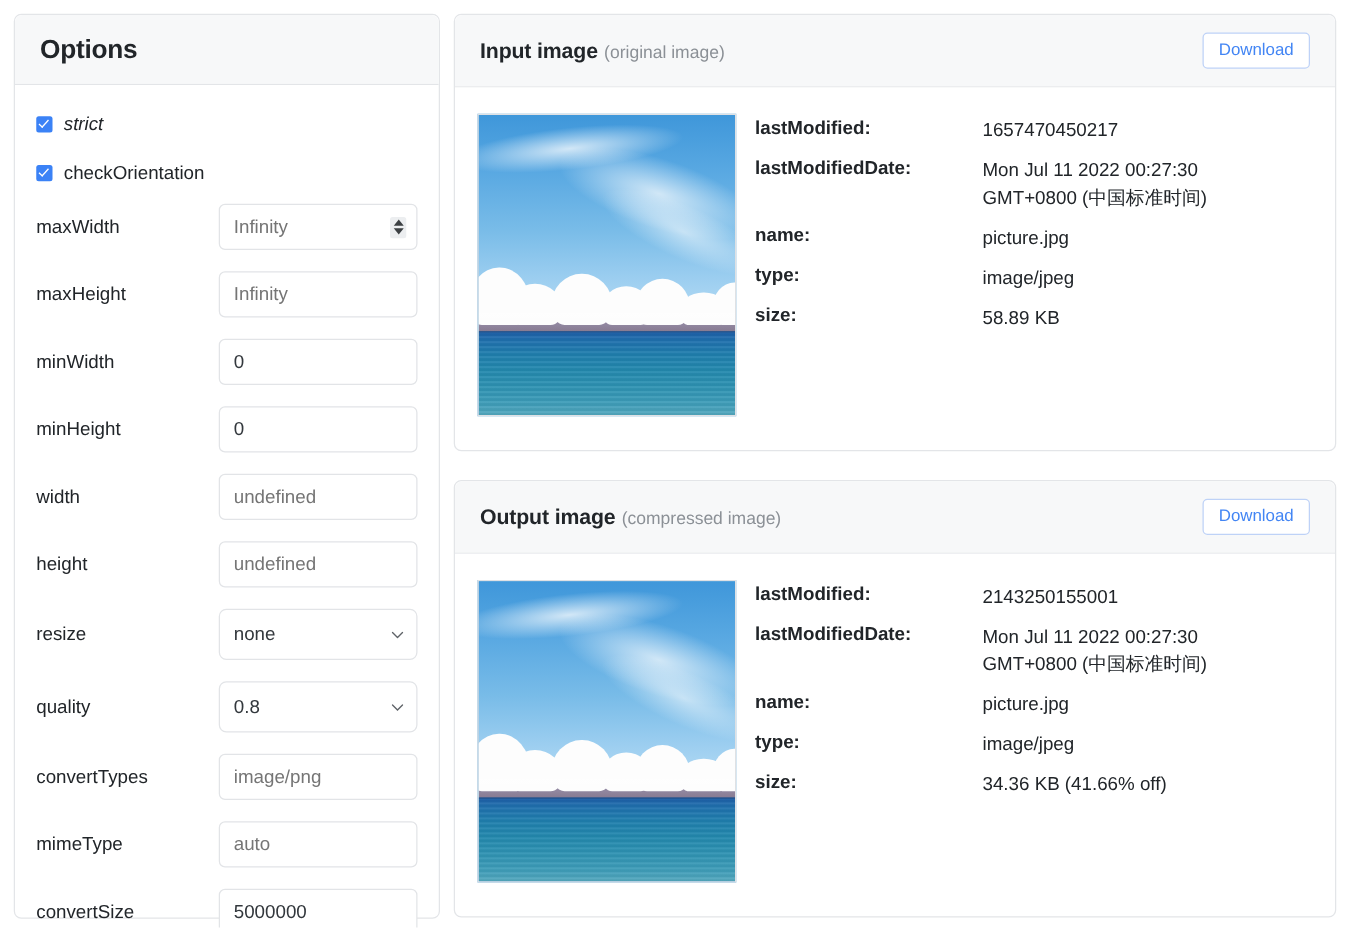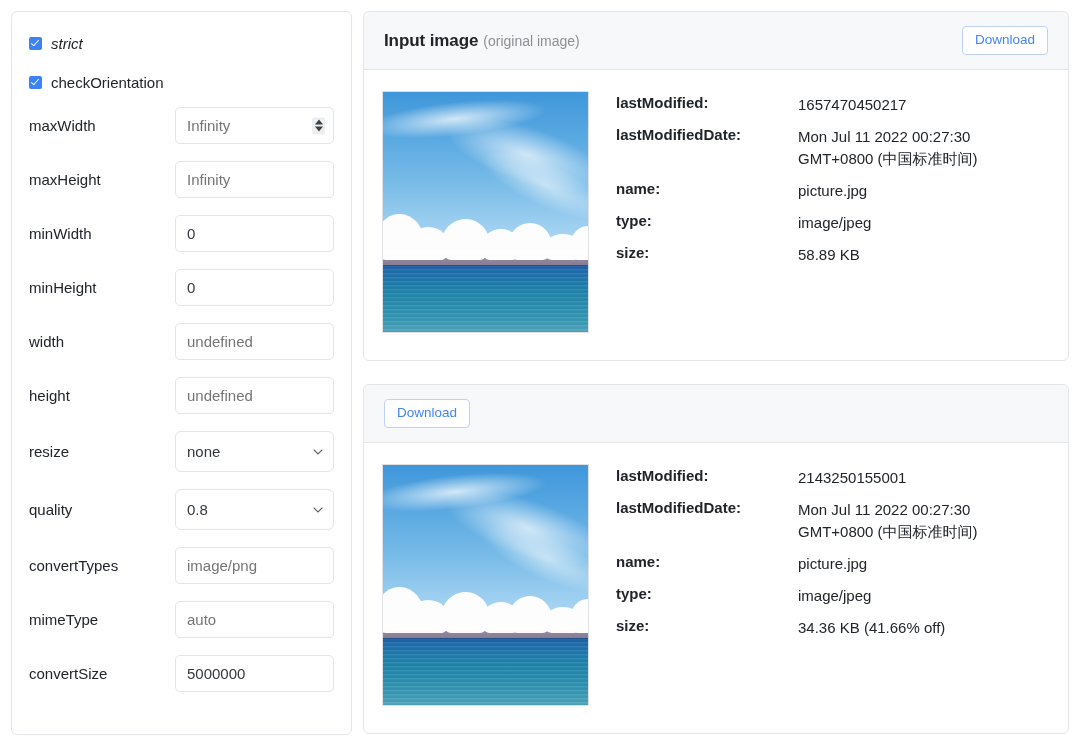--- a/index.html
+++ b/index.html
@@ -177,21 +177,21 @@
     color: #4285f4;
     font-family: "Liberation Sans", sans-serif;
     font-size: 13.5px;
     padding: 6px 12px 7px 12px;
     cursor: pointer;
     line-height: 1;
   }
   .img-card-body {
     padding: 21px 20px 0 18px;
     display: flex;
-    gap: 27px;
+    gap: 15px;
   }
 
   .thumb {
     width: 207px; height: 242px;
     flex: 0 0 207px;
     border: 1px solid #dfe1e4;
     position: relative;
     overflow: hidden;
     background: #57a6dd;
   }
@@ -260,20 +260,23 @@
     white-space: pre-line;
   }
 </style>
 </head>
 <body>
 
 <div class="page">
 
   <div class="options-col">
     <div class="card options-card">
+      <div class="card-header">
+        <span class="options-title">Options</span>
+      </div>
       <div class="options-body">
           <div class="chk-row">
             <span class="chk-box"></span>
             <span class="chk-label">strict</span>
           </div>
           <div class="chk-row">
             <span class="chk-box"></span>
             <span class="chk-label">checkOrientation</span>
           </div>
           <div class="field-row">
@@ -391,20 +394,21 @@
             </div>
             <div class="meta-row">
               <div class="meta-key">size:</div>
               <div class="meta-val">58.89 KB</div>
             </div>
           </div>
         </div>
       </div>
       <div class="card img-card">
         <div class="card-header">
+          <div><span class="img-card-title">Output image</span><span class="img-card-sub">(compressed image)</span></div>
           <button class="dl-btn">Download</button>
         </div>
         <div class="img-card-body">
           <div class="thumb">
             <span class="sky"></span>
             <span class="cirrus1"></span>
             <span class="cirrus2"></span>
             <span class="cirrus3"></span>
             <span class="mtn"></span>
             <span class="cumulus">

